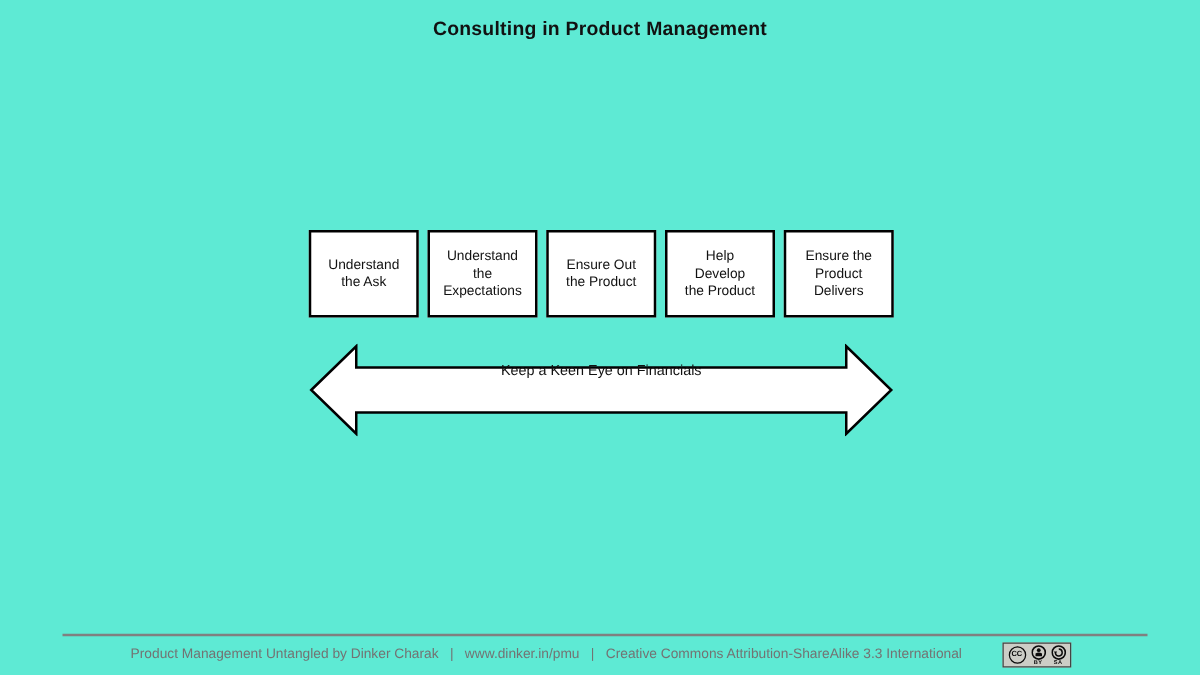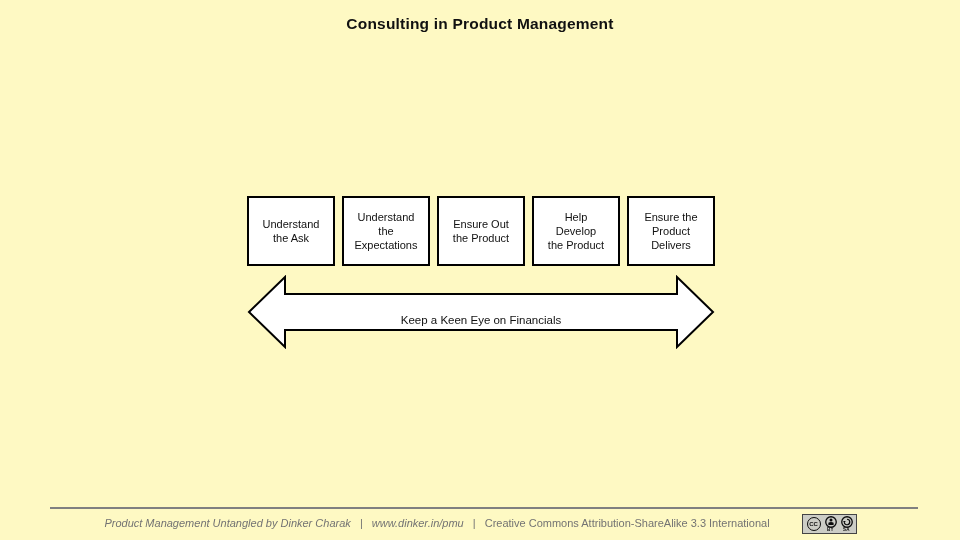--- a/index.html
+++ b/index.html
@@ -1,39 +1,39 @@
 <!DOCTYPE html>
 <html><head>
 <meta charset="utf-8">
 <style>
   * { margin: 0; padding: 0; box-sizing: border-box; }
   html, body { background: #ffffff; }
   .page {
     position: relative;
     width: 960px;
     height: 540px;
-    background: #fef9c3;
+    background: #5eead4;
     font-family: "Liberation Sans", sans-serif;
     overflow: hidden;
   }
   .title {
     position: absolute;
     top: 15px;
     left: 0;
     width: 100%;
     text-align: center;
     font-size: 15.5px;
     font-weight: 700;
     color: #111111;
     letter-spacing: 0.2px;
   }
   .steps {
     position: absolute;
     left: 247px;
-    top: 196px;
+    top: 184px;
     width: 468px;
     height: 70px;
     display: flex;
     gap: 7px;
   }
   .step {
     width: 88px;
     height: 70px;
     border: 2px solid #000000;
     background: #ffffff;
@@ -51,21 +51,21 @@
   .arrow-svg {
     position: absolute;
     left: 246px;
     top: 275px;
     width: 470px;
     height: 74px;
   }
   .arrow-label {
     position: absolute;
     left: 246px;
-    top: 283px;
+    top: 260px;
     width: 470px;
     height: 74px;
     display: flex;
     align-items: center;
     justify-content: center;
     font-size: 11.5px;
     color: #111111;
   }
   .footer-divider {
     position: absolute;
@@ -78,21 +78,21 @@
   .footer {
     position: absolute;
     left: 0;
     right: 86px;
     top: 517px;
     text-align: center;
     font-size: 11px;
     color: #737373;
     white-space: nowrap;
   }
-  .footer .it { font-style: italic; }
+  .footer .it { }
   .footer .sep { padding: 0 6px; font-style: normal; }
   .cc-badge {
     position: absolute;
     left: 802px;
     top: 514px;
     width: 55px;
     height: 20px;
     background: #cccdc6;
     border: 1px solid #444444;
     display: flex;

